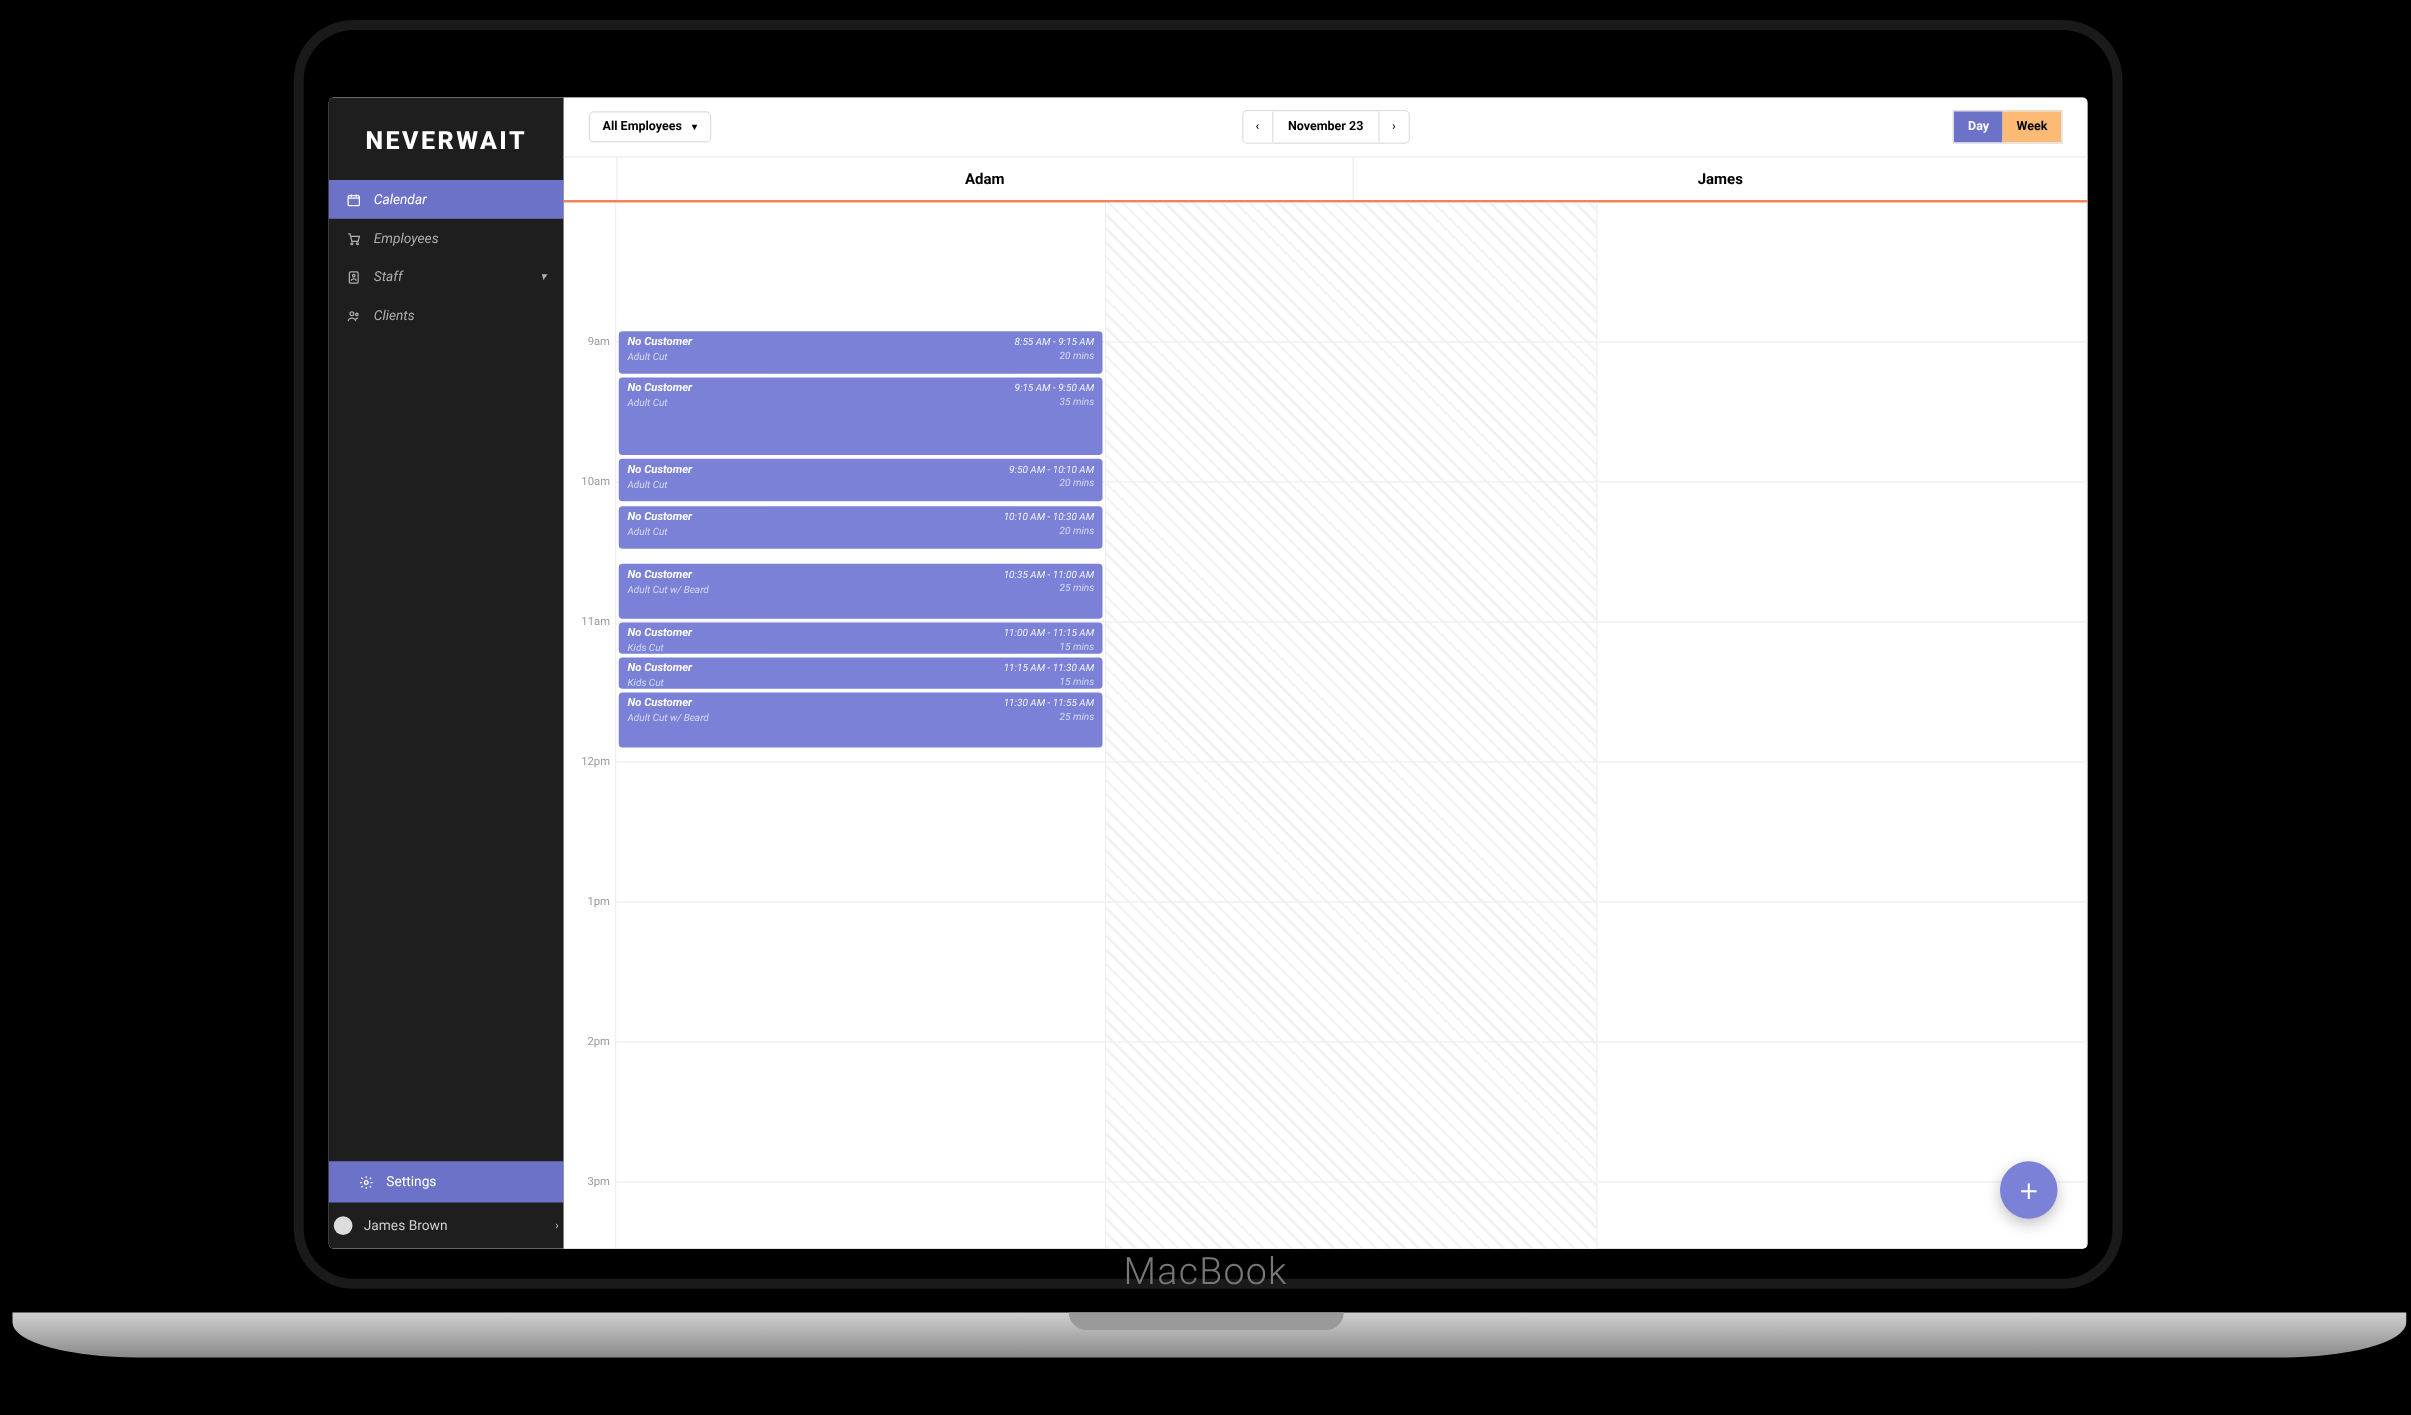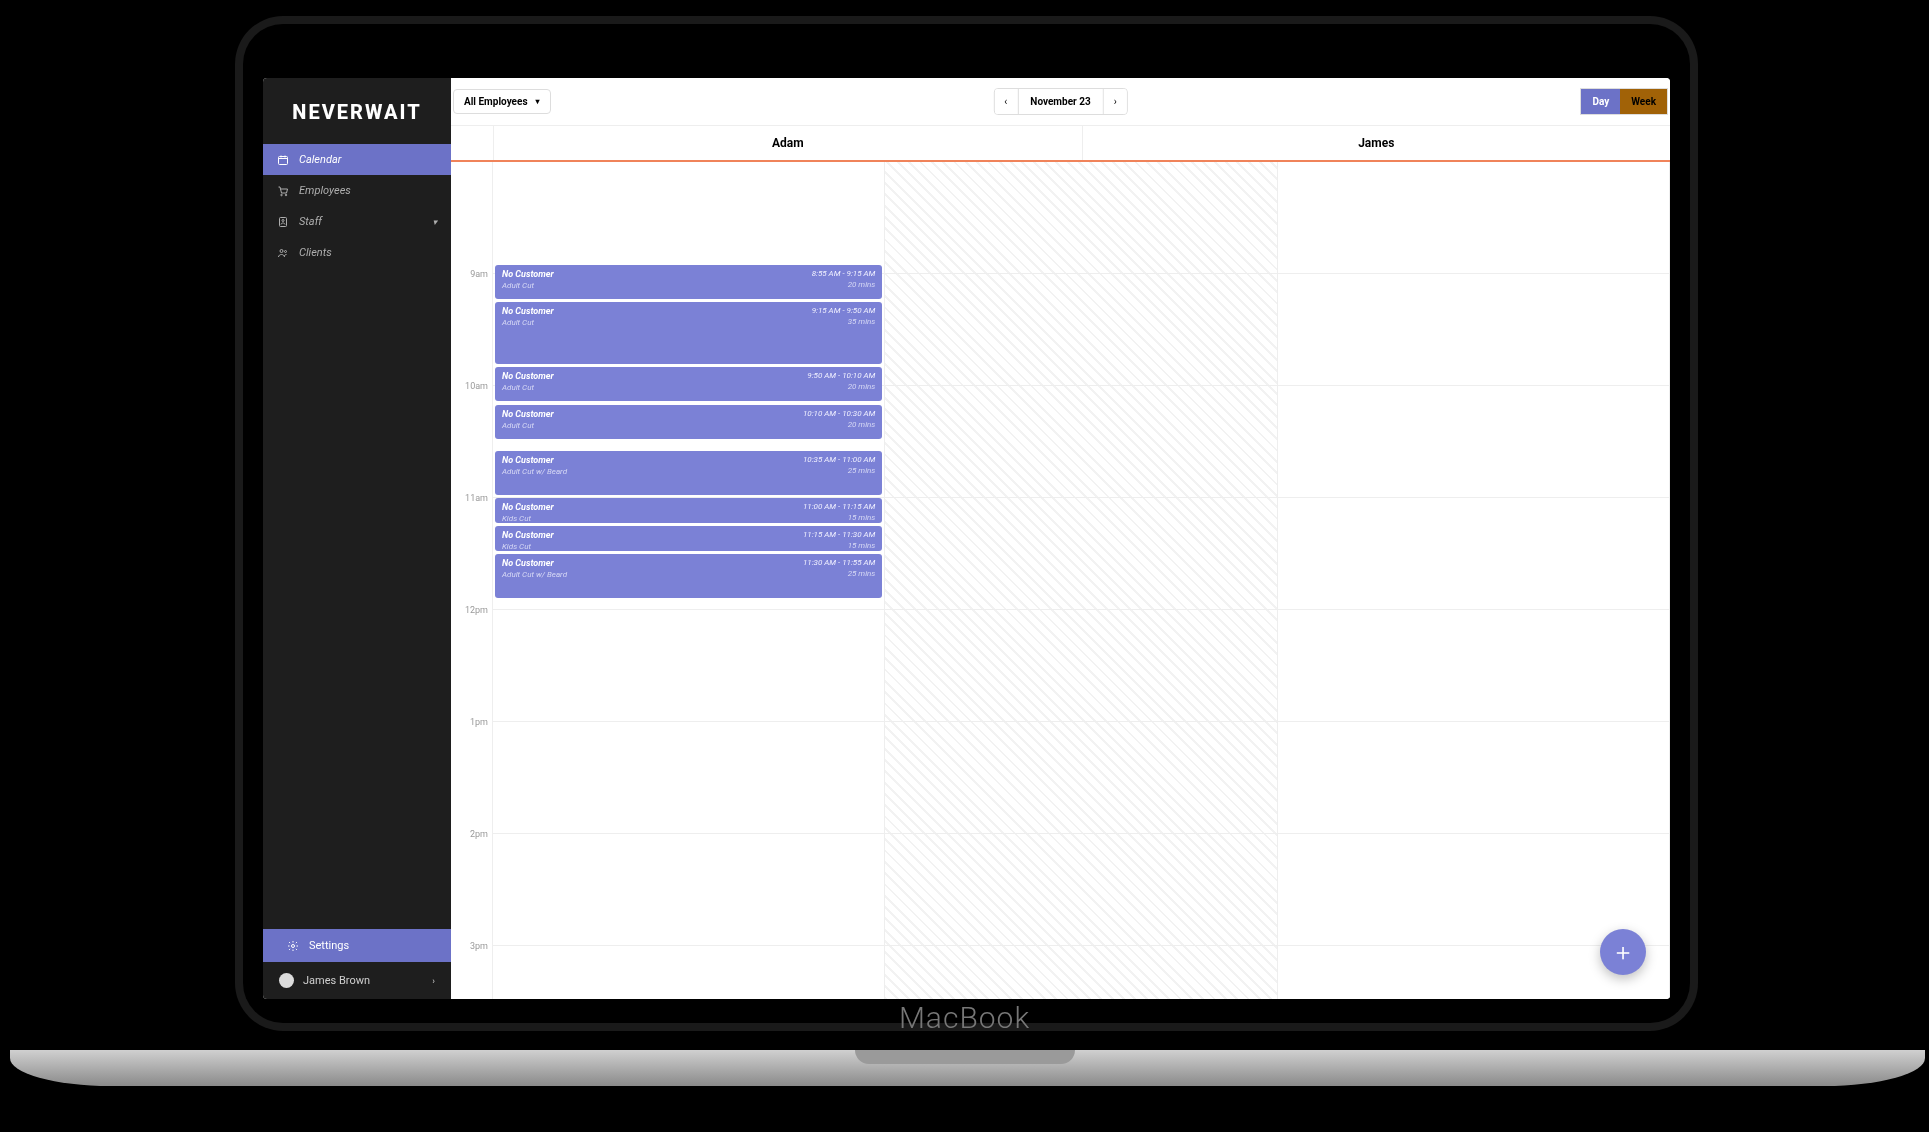--- a/index.html
+++ b/index.html
@@ -21,35 +21,35 @@
 .brand { color: #fff; font-weight: 800; font-size: 20px; letter-spacing: 2px; padding: 22px 0 20px 0; text-align: center; }
 .nav { flex: 1; }
 .nav-item { display: flex; align-items: center; gap: 10px; padding: 9px 14px; font-size: 11px; cursor: pointer; color: #aeaeae; font-style: italic; }
 .nav-item.active { background: #6c72c7; color: #fff; }
 .nav-item .chev { margin-left: auto; font-size: 9px; }
 .nav-icon { width: 12px; height: 12px; display: inline-flex; align-items: center; justify-content: center; }
 .nav-icon svg { width: 12px; height: 12px; }
 
 .sidebar-bottom { margin-top: auto; }
 .settings-item { display: flex; align-items: center; gap: 10px; padding: 10px 24px; font-size: 11px; background: #6c72c7; color: #fff; cursor: pointer; }
-.user-row { display: flex; align-items: center; gap: 9px; padding: 11px 16px; font-size: 11px; color: #cfcfcf; cursor: pointer; }
+.user-row { display: flex; align-items: center; gap: 9px; padding: 11px 4px; font-size: 11px; color: #cfcfcf; cursor: pointer; }
 .user-avatar { width: 15px; height: 15px; border-radius: 50%; background: #dcdcdc; }
 
 
 .main { flex: 1; display: flex; flex-direction: column; background: #fff; }
 
 
-.toolbar { display: flex; align-items: flex-start; padding: 10px 2px; border-bottom: 1px solid #eee; gap: 10px; }
+.toolbar { display: flex; align-items: flex-start; padding: 10px 20px; border-bottom: 1px solid #eee; gap: 10px; }
 .dropdown-btn { display: inline-flex; align-items: center; gap: 8px; border: 1px solid #ddd; border-radius: 4px; padding: 6px 10px; font-size: 10px; font-weight: 700; cursor: pointer; }
 .date-nav { display: inline-flex; align-items: center; border: 1px solid #ddd; border-radius: 4px; overflow: hidden; margin-left: auto; margin-right: auto; position: absolute; left: 50%; transform: translateX(-50%); }
 .date-nav button { background: #fff; border: none; border-right: 1px solid #ddd; padding: 7px 10px; cursor: pointer; font-size: 10px; }
 .date-nav .date-label { padding: 7px 12px; font-size: 10px; font-weight: 700; border-right: 1px solid #ddd; }
 .date-nav button:last-child { border-right: none; }
 .view-toggle { display: inline-flex; border: 1px solid #ddd; border-radius: 0; overflow: hidden; margin-left: auto; }
-.view-toggle button { border: none; padding: 7px 11px; font-size: 10px; font-weight: 700; cursor: pointer; background: #a16207; }
+.view-toggle button { border: none; padding: 7px 11px; font-size: 10px; font-weight: 700; cursor: pointer; background: #fdba74; }
 .view-toggle .active { background: #6c72c7; color: #fff; }
 .toolbar-wrap { position: relative; display: flex; align-items: center; width: 100%; }
 
 
 .cal-header { display: flex; border-bottom: 2px solid #f0835a; position: relative; }
 .time-gutter-head { width: 42px; flex-shrink: 0; }
 .col-head { flex: 1; text-align: center; font-size: 12px; font-weight: 700; padding: 10px 0; border-left: 1px solid #eee; }
 
 
 .cal-body { flex: 1; display: flex; overflow: hidden; position: relative; }

